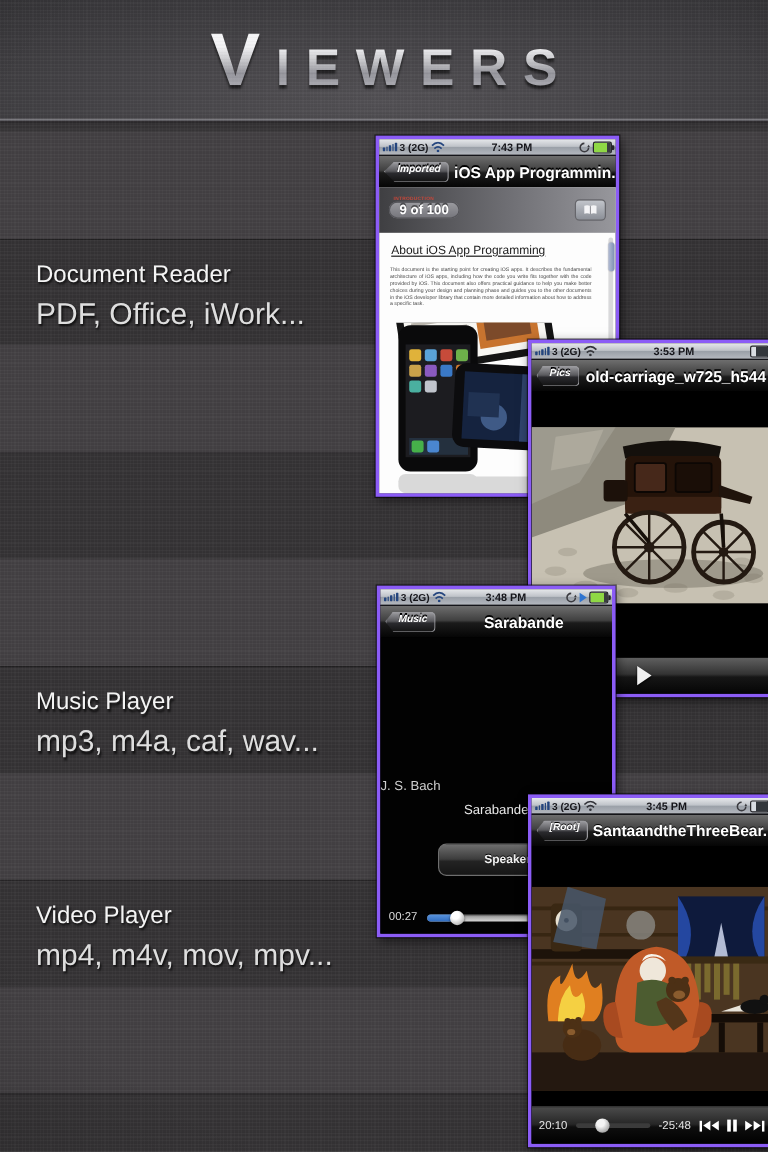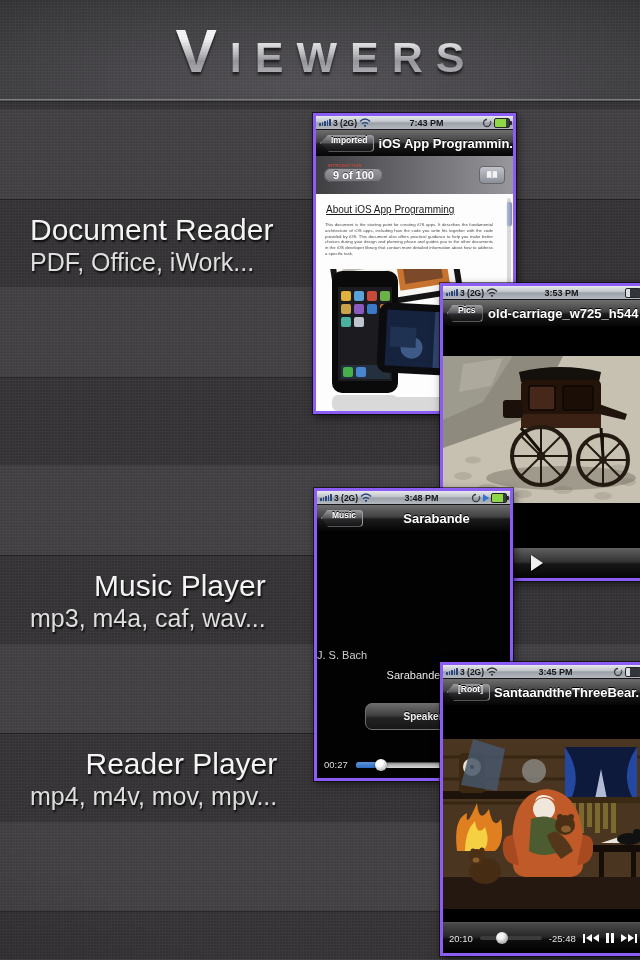--- a/index.html
+++ b/index.html
@@ -25,21 +25,21 @@
     background:linear-gradient(180deg,#ffffff 0%,#f2f2f4 38%,#bcbcc0 52%,#93939a 60%,#e8e8ec 100%);
     -webkit-background-clip:text;background-clip:text;color:transparent;
     filter:drop-shadow(0 3px 1px rgba(0,0,0,0.6));}
 
   
   .band{position:absolute;left:0;width:640px;z-index:1;background:rgba(0,0,0,0.20);
     box-shadow:inset 0 1px 0 rgba(0,0,0,0.35), inset 0 -1px 0 rgba(255,255,255,0.05);}
 
   
   .feature{position:absolute;left:30px;z-index:3;}
-  .ftitle{font-size:30px;line-height:35px;color:#f4f4f4;text-shadow:1px 2px 2px rgba(0,0,0,0.85);text-align:right;}
+  .ftitle{font-size:20px;line-height:35px;color:#f4f4f4;text-shadow:1px 2px 2px rgba(0,0,0,0.85);}
   .fsub{font-size:25px;line-height:31px;color:#dedede;text-shadow:1px 2px 2px rgba(0,0,0,0.85);}
 
   
   .shot{position:absolute;display:flex;flex-direction:column;background:#000;
     border:3px solid #8b5cf6;box-shadow:0 0 0 1px rgba(0,0,0,0.55), 2px 3px 9px rgba(0,0,0,0.55);}
   .sbar{height:13px;flex:0 0 13px;display:flex;align-items:center;padding:0 3px;gap:2px;
     background:linear-gradient(180deg,#e6e8eb 0%,#bfc3c9 46%,#9aa0a8 52%,#b4b8bf 100%);
     font-weight:bold;font-size:8.5px;color:#15151a;}
   .sbar .time{flex:1;text-align:center;font-size:9px;}
   .rgt{display:flex;align-items:center;gap:2px;}
@@ -53,21 +53,21 @@
   .batt.dark{background:linear-gradient(90deg,#d9dde2 0 30%, #33373c 30%);}
   .splay{width:0;height:0;border-left:6px solid #2f74d0;border-top:4px solid transparent;border-bottom:4px solid transparent;}
 
   .nav{position:relative;height:26px;flex:0 0 26px;display:flex;align-items:center;
     background:linear-gradient(180deg,#6e6e6e 0%,#404040 46%,#1b1b1b 54%,#050505 100%);
     border-top:1px solid #15151a;}
   .back{appearance:none;border:0;margin-left:4px;height:17px;padding:0 7px 16px 11px;cursor:pointer;
     clip-path:polygon(0 50%, 16% 0, 100% 0, 100% 100%, 16% 100%);border-radius:4px;
     background:linear-gradient(180deg,#9d9da1 0%,#59595d 45%,#2a2a2e 55%,#111 100%);
     box-shadow:inset 0 0 0 1px #9a9a9e;color:#fff;font-family:var(--fs);font-weight:bold;font-size:8.5px;
-    text-shadow:0 -1px 0 #000;}
+    text-shadow:0 -1px 0 #000;font-style:italic;}
   .ntitle{flex:1;text-align:center;color:#fff;font-weight:bold;font-size:13px;
     text-shadow:0 -1px 0 #000;white-space:nowrap;overflow:hidden;padding:0 4px;}
 
   
   .doc-body{flex:1;display:flex;flex-direction:column;background:#fdfdfd;position:relative;}
   .doc-toolbar{height:38px;flex:0 0 38px;display:flex;align-items:center;justify-content:space-between;
     background:linear-gradient(90deg,#3f3f42 0%,#6f6f74 55%,#97979c 100%);padding:0 8px;}
   .pillwrap{position:relative;}
   .intro{position:absolute;top:-6px;left:4px;font-weight:bold;font-size:8px;color:#c8473a;
     transform:scale(0.5);transform-origin:left bottom;letter-spacing:0.5px;white-space:nowrap;}
@@ -147,21 +147,21 @@
 
   <section class="feature" style="top:212px">
     <div class="ftitle">Document Reader</div>
     <div class="fsub">PDF, Office, iWork...</div>
   </section>
   <section class="feature" style="top:568px">
     <div class="ftitle">Music Player</div>
     <div class="fsub">mp3, m4a, caf, wav...</div>
   </section>
   <section class="feature" style="top:746px">
-    <div class="ftitle">Reader Player</div>
+    <div class="ftitle">Video Player</div>
     <div class="fsub">mp4, m4v, mov, mpv...</div>
   </section>
 
   <div class="shot" style="left:313px;top:113px;width:197px;height:295px;z-index:4">
     <div class="sbar">
       <span class="sig">
           <i></i>
           <i></i>
           <i></i>
           <i></i>

